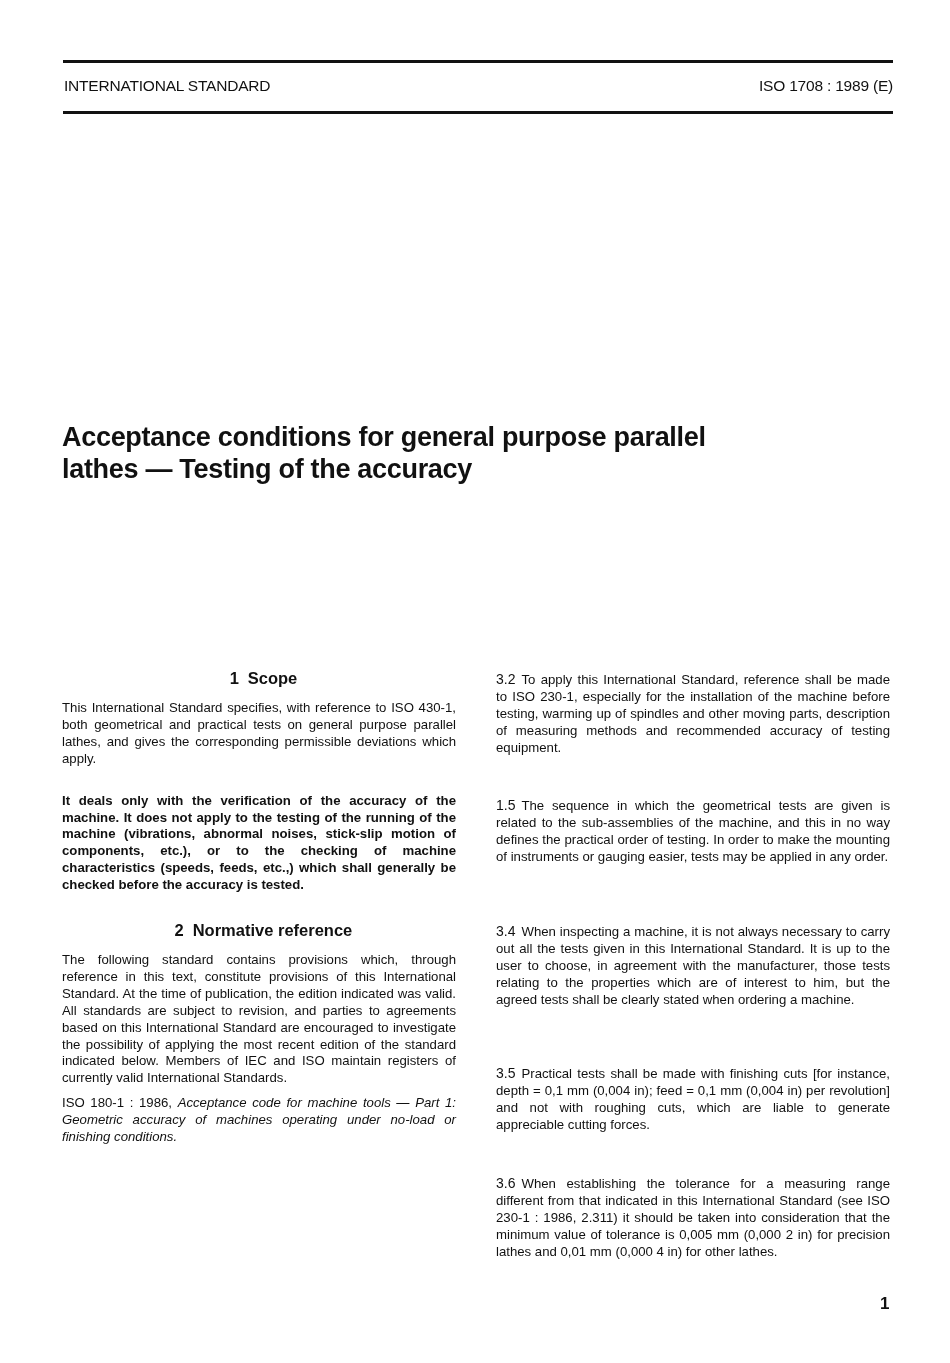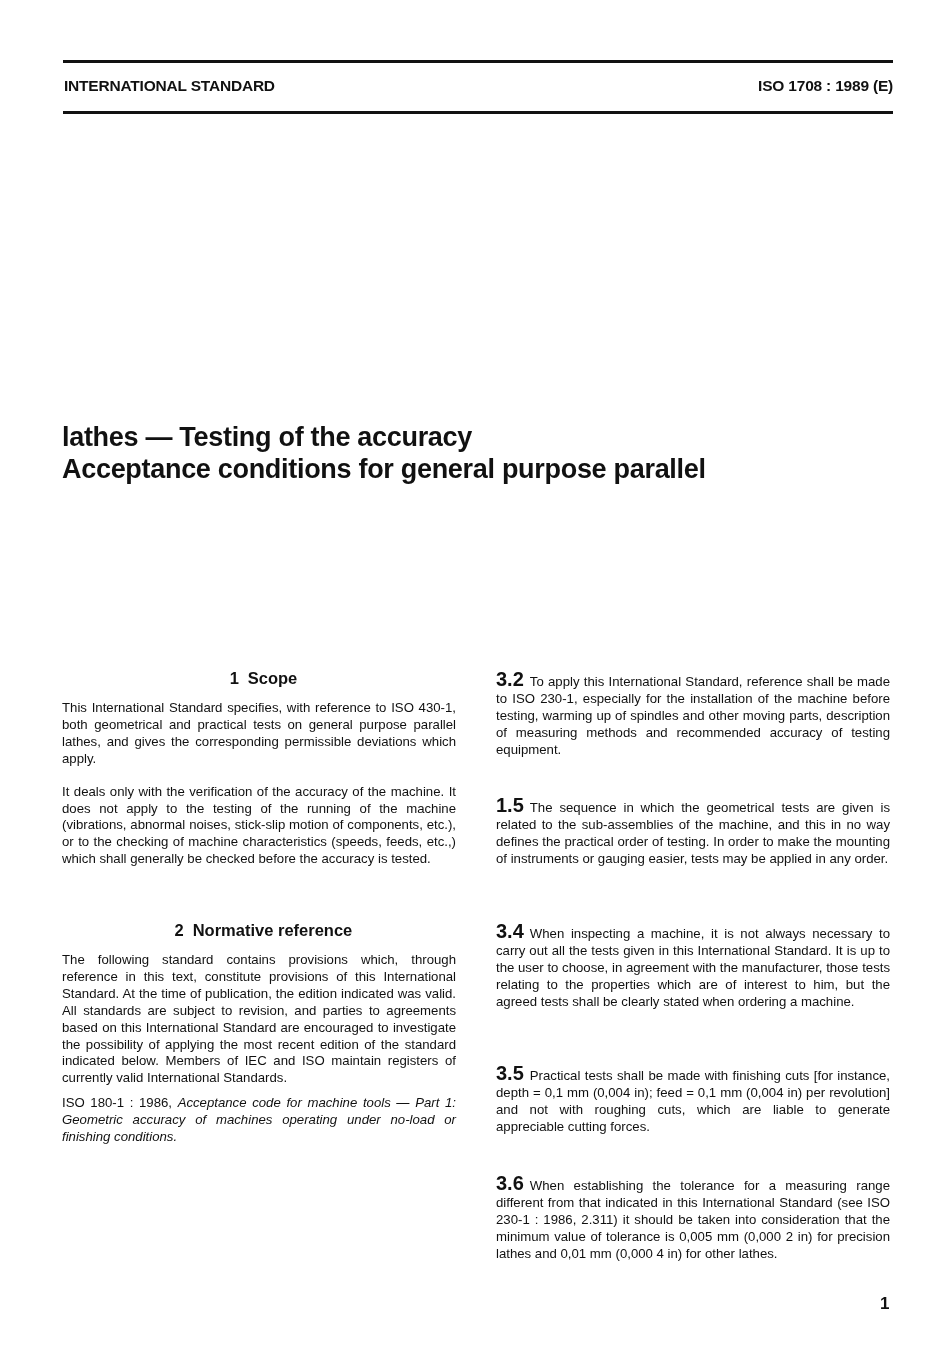--- a/index.html
+++ b/index.html
@@ -3,54 +3,54 @@
 <meta charset="utf-8">
 <style>
   html, body { margin: 0; padding: 0; background: #ffffff; }
   body {
     width: 950px; height: 1363px; position: relative; overflow: hidden;
     font-family: "Liberation Sans", sans-serif; color: #111111;
   }
   .rule { position: absolute; left: 63px; width: 830px; height: 3px; background: #111111; }
   .rule.top { top: 60px; }
   .rule.bottom { top: 111px; }
-  .hdr { position: absolute; top: 77px; font-weight: bold; font-size: 15.5px; letter-spacing: -0.2px; }
+  .hdr { position: absolute; top: 77px; font-weight: normal; font-size: 15.5px; letter-spacing: -0.2px; }
   .hdr.left { left: 64px; }
   .hdr.right { right: 57px; }
   .title {
     position: absolute; left: 62px; top: 421px; width: 780px;
     font-weight: bold; font-size: 27px; line-height: 32px; letter-spacing: -0.3px;
   }
   .col { position: absolute; width: 394px; font-size: 13.2px; line-height: 16.9px; }
   .col.left { left: 62px; }
   .col.right { left: 496px; }
   .h { font-weight: bold; font-size: 16.5px; line-height: 20px; margin: 0; text-align: center; }
   .h .num { display: inline-block; width: 27px; }
   p { margin: 0; text-align: justify; }
-  .cl { font-weight: bold; font-size: 20px; margin-right: 6px; }
+  .cl { font-weight: normal; font-size: 14px; margin-right: 6px; }
   .page-num { position: absolute; left: 880px; top: 1294px; font-weight: bold; font-size: 17px; }
   .it { font-style: italic; }
 </style>
 </head>
 <body>
 
 <div class="rule top"></div>
 <div class="hdr left">INTERNATIONAL STANDARD</div>
 <div class="hdr right">ISO 1708 : 1989 (E)</div>
 <div class="rule bottom"></div>
 
 <div class="title">
+  <div>Acceptance conditions for general purpose parallel</div>
   <div>lathes — Testing of the accuracy</div>
-  <div>Acceptance conditions for general purpose parallel</div>
 </div>
 
 <div class="col left" style="top:668px;">
   <h2 class="h"><span class="num">1</span><span>Scope</span></h2>
   <p style="margin-top:12px;">This International Standard specifies, with reference to ISO 430-1, both geometrical and practical tests on general purpose parallel lathes, and gives the corresponding permissible deviations which apply.</p>
-  <p style="margin-top:16px;">It deals only with the verification of the accuracy of the machine. It does not apply to the testing of the running of the machine (vibrations, abnormal noises, stick-slip motion of components, etc.), or to the checking of machine characteristics (speeds, feeds, etc.,) which shall generally be checked before the accuracy is tested.</p>
+  <p style="margin-top:25px;font-weight:bold;">It deals only with the verification of the accuracy of the machine. It does not apply to the testing of the running of the machine (vibrations, abnormal noises, stick-slip motion of components, etc.), or to the checking of machine characteristics (speeds, feeds, etc.,) which shall generally be checked before the accuracy is tested.</p>
 </div>
 
 <div class="col left" style="top:920px;">
   <h2 class="h"><span class="num">2</span><span>Normative reference</span></h2>
   <p style="margin-top:12px;">The following standard contains provisions which, through reference in this text, constitute provisions of this International Standard. At the time of publication, the edition indicated was valid. All standards are subject to revision, and parties to agreements based on this International Standard are encouraged to investigate the possibility of applying the most recent edition of the standard indicated below. Members of IEC and ISO maintain registers of currently valid International Standards.</p>
   <p style="margin-top:8px;"><span>ISO 180-1 : 1986, </span><span class="it">Acceptance code for machine tools — Part 1: Geometric accuracy of machines operating under no-load or finishing conditions.</span></p>
 </div>
 
 <div class="col left" style="top:1186px;">
 </div>

